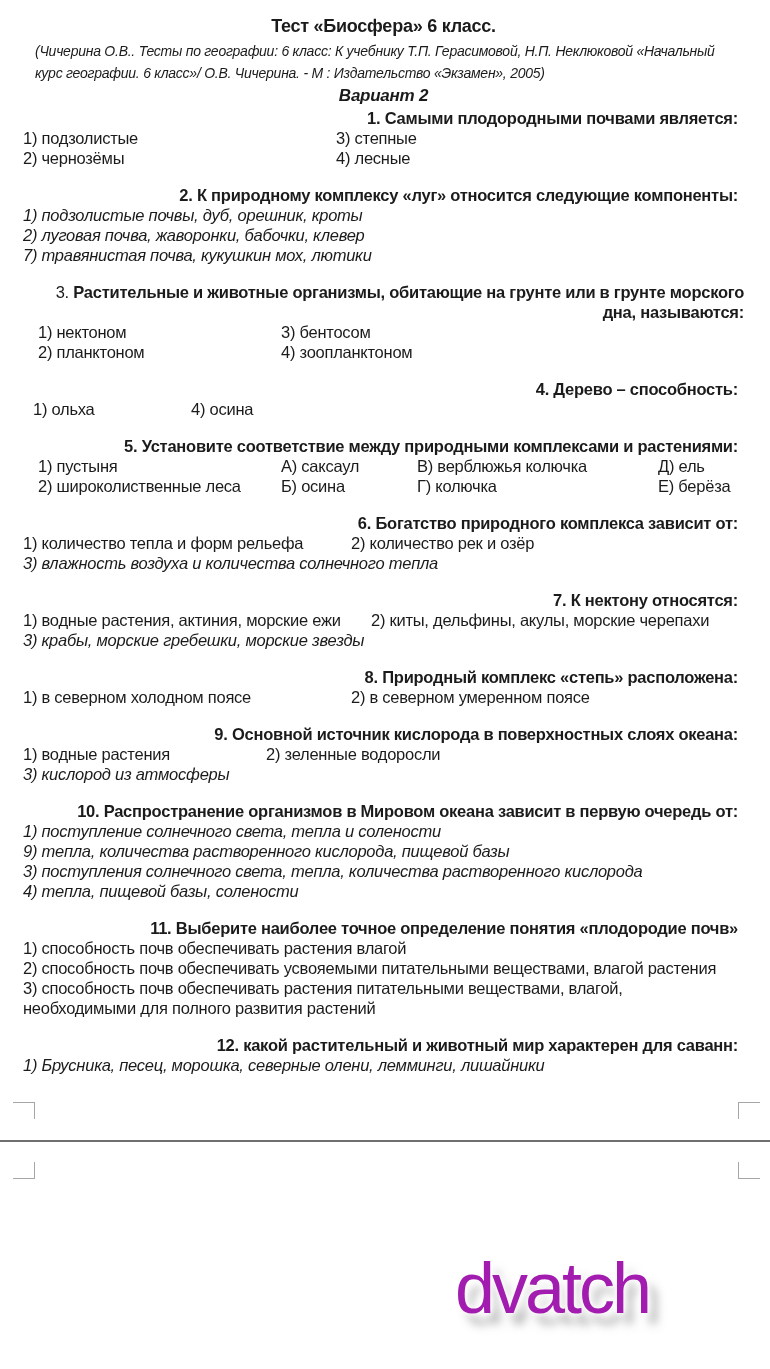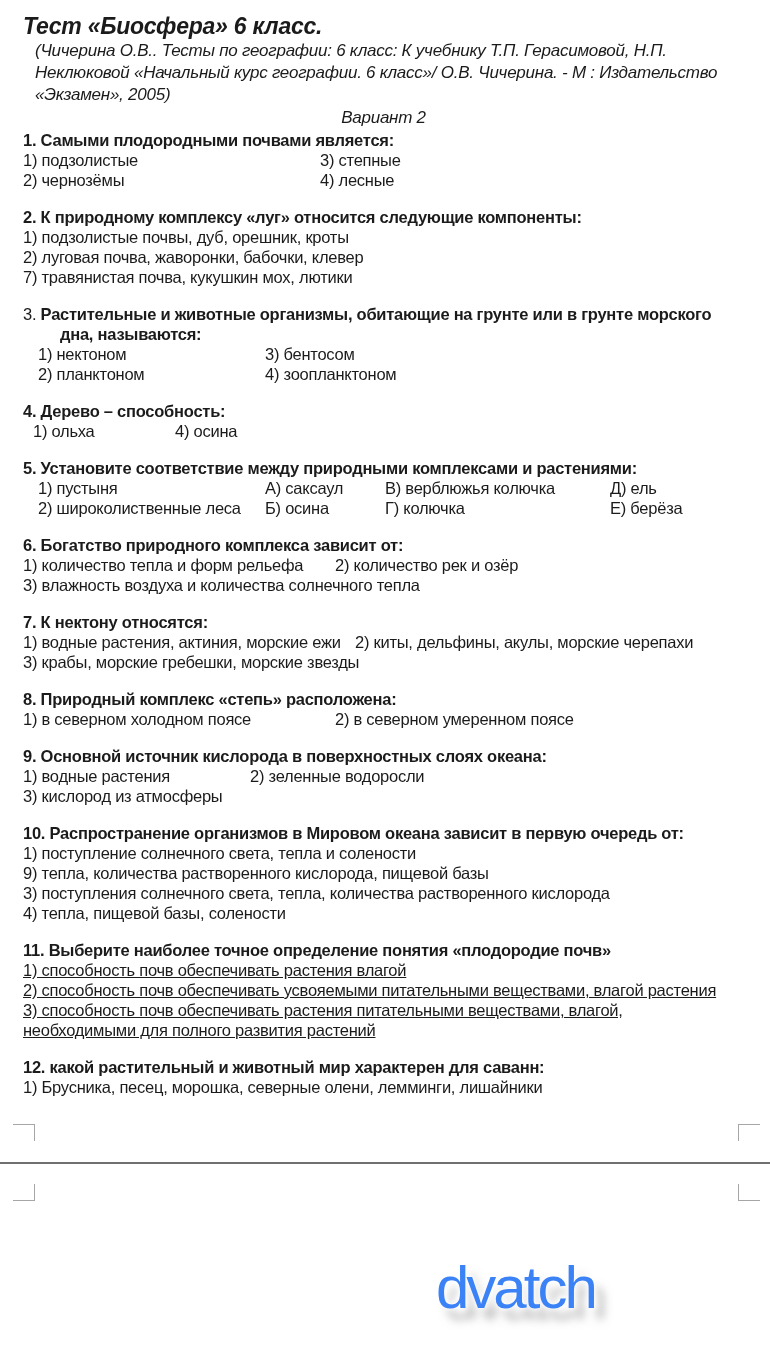--- a/index.html
+++ b/index.html
@@ -2,50 +2,50 @@
 <html><head>
 <meta charset="utf-8">
 <style>
   html,body { margin:0; padding:0; background:#ffffff; }
   .page {
     position:relative; width:770px; height:1369px; background:#ffffff;
     font-family:"Liberation Sans", sans-serif; color:#1b1b1b;
     font-size:16.5px; letter-spacing:-0.25px; overflow:hidden;
   }
   .content { padding:14px 26px 0 23px; }
-  .doc-title { font-style:italic; font-weight:700; font-size:23px; line-height:24px; }
-  .citation  { font-style:italic; font-size:17px; line-height:22px; margin:2px 0 0 12px; }
-  .variant   { text-align:center; font-style:italic; font-weight:400; font-size:17px; line-height:20px; margin-top:2px; }
+  .doc-title { text-align:center; font-weight:700; font-size:18px; line-height:24px; }
+  .citation  { font-style:italic; font-size:14px; line-height:22px; margin:2px 0 0 12px; }
+  .variant   { text-align:center; font-style:italic; font-weight:700; font-size:17px; line-height:20px; margin-top:2px; }
   .questions { margin-top:2px; }
   .q { margin-bottom:17px; }
-  .q-title { font-weight:700; line-height:20px; max-width:715px; }
-  .row { display:flex; line-height:20px; max-width:715px; }
-  .single { display:block; }
+  .q-title { font-weight:700; line-height:20px; max-width:715px;text-align:right; }
+  .row { display:flex; line-height:20px; max-width:715px;gap:16px; }
+  .single { display:block;font-style:italic; }
   .cell { flex:0 0 auto; white-space:nowrap; }
   .cell.last { flex:1 1 auto; white-space:normal; }
   .w297{width:297px}.w227{width:227px}.w142{width:142px}.w95{width:95px}
   .w120{width:120px}.w225{width:225px}.w312{width:312px}.w332{width:332px}
   .indent15{padding-left:15px}.indent10{padding-left:10px}
   .q3t{padding-left:37px; text-indent:-37px;}
   .qnum-plain{font-weight:400;}
-  .wrapline{line-height:20px; max-width:712px;text-decoration:underline;}
+  .wrapline{line-height:20px; max-width:712px;}
   
   .break { position:relative; height:96px; margin-left:-23px; margin-right:-26px; margin-top:10px; }
   .mark { position:absolute; width:21px; height:16px; border:0 solid #a6a6a6; }
   .m-p1l { left:13px;  top:10px; border-top-width:1px; border-right-width:1px; }
   .m-p1r { right:10px; top:10px; border-top-width:1px; border-left-width:1px; }
   .sep   { position:absolute; left:0; right:0; top:48px; height:2px; background:#6f6f6f; }
   .m-p2l { left:13px;  top:70px; border-bottom-width:1px; border-right-width:1px; }
   .m-p2r { right:10px; top:70px; border-bottom-width:1px; border-left-width:1px; }
   .p2 { margin-top:6px; }
   .p2 .line { line-height:20px; max-width:712px; }
   .watermark {
-    position:absolute; left:436px; top:1240px; z-index:5;
-    font-size:60px; line-height:96px; font-weight:400; letter-spacing:-3px;
-    color:#3b82f6;
+    position:absolute; left:455px; top:1240px; z-index:5;
+    font-size:72px; line-height:96px; font-weight:400; letter-spacing:-3px;
+    color:#a21caf;
     text-shadow: 0 0 4px #ffffff, 0 0 8px #ffffff, 0 0 14px #ffffff,
                  9px 11px 10px rgba(110,110,110,0.55);
   }
 </style>
 </head>
 <body>
 
 <div class="page">
   <div class="content">
 

